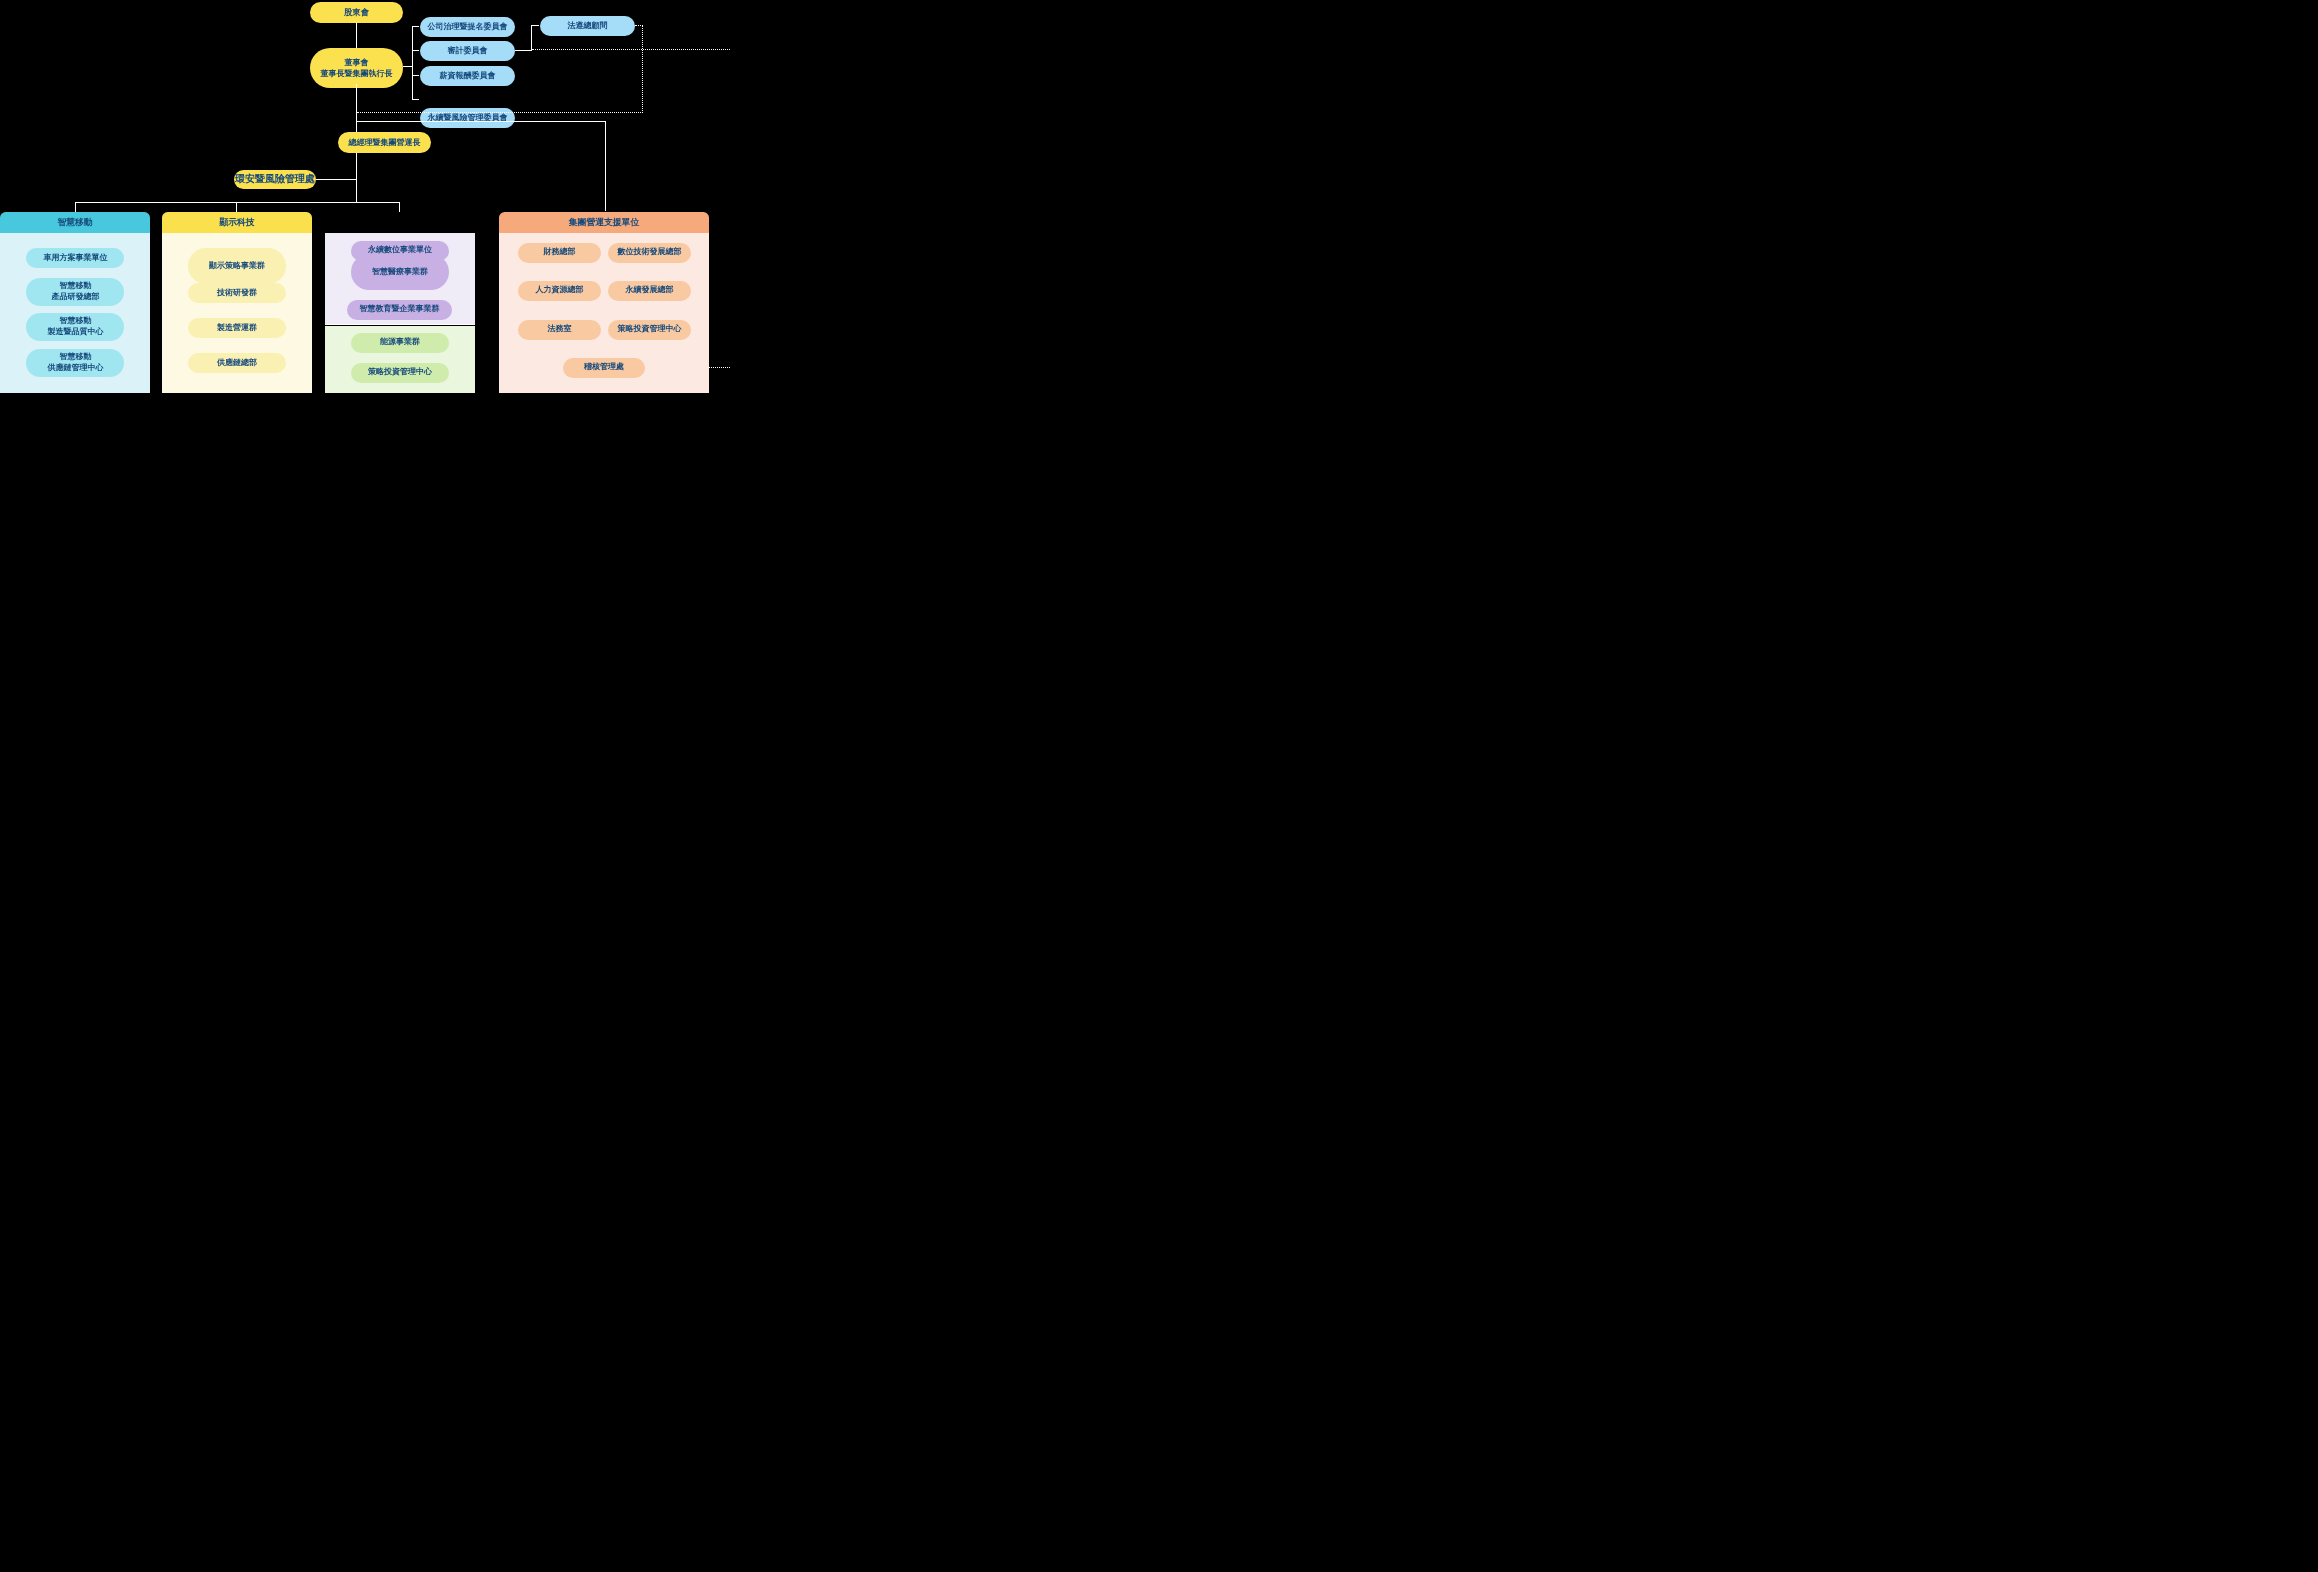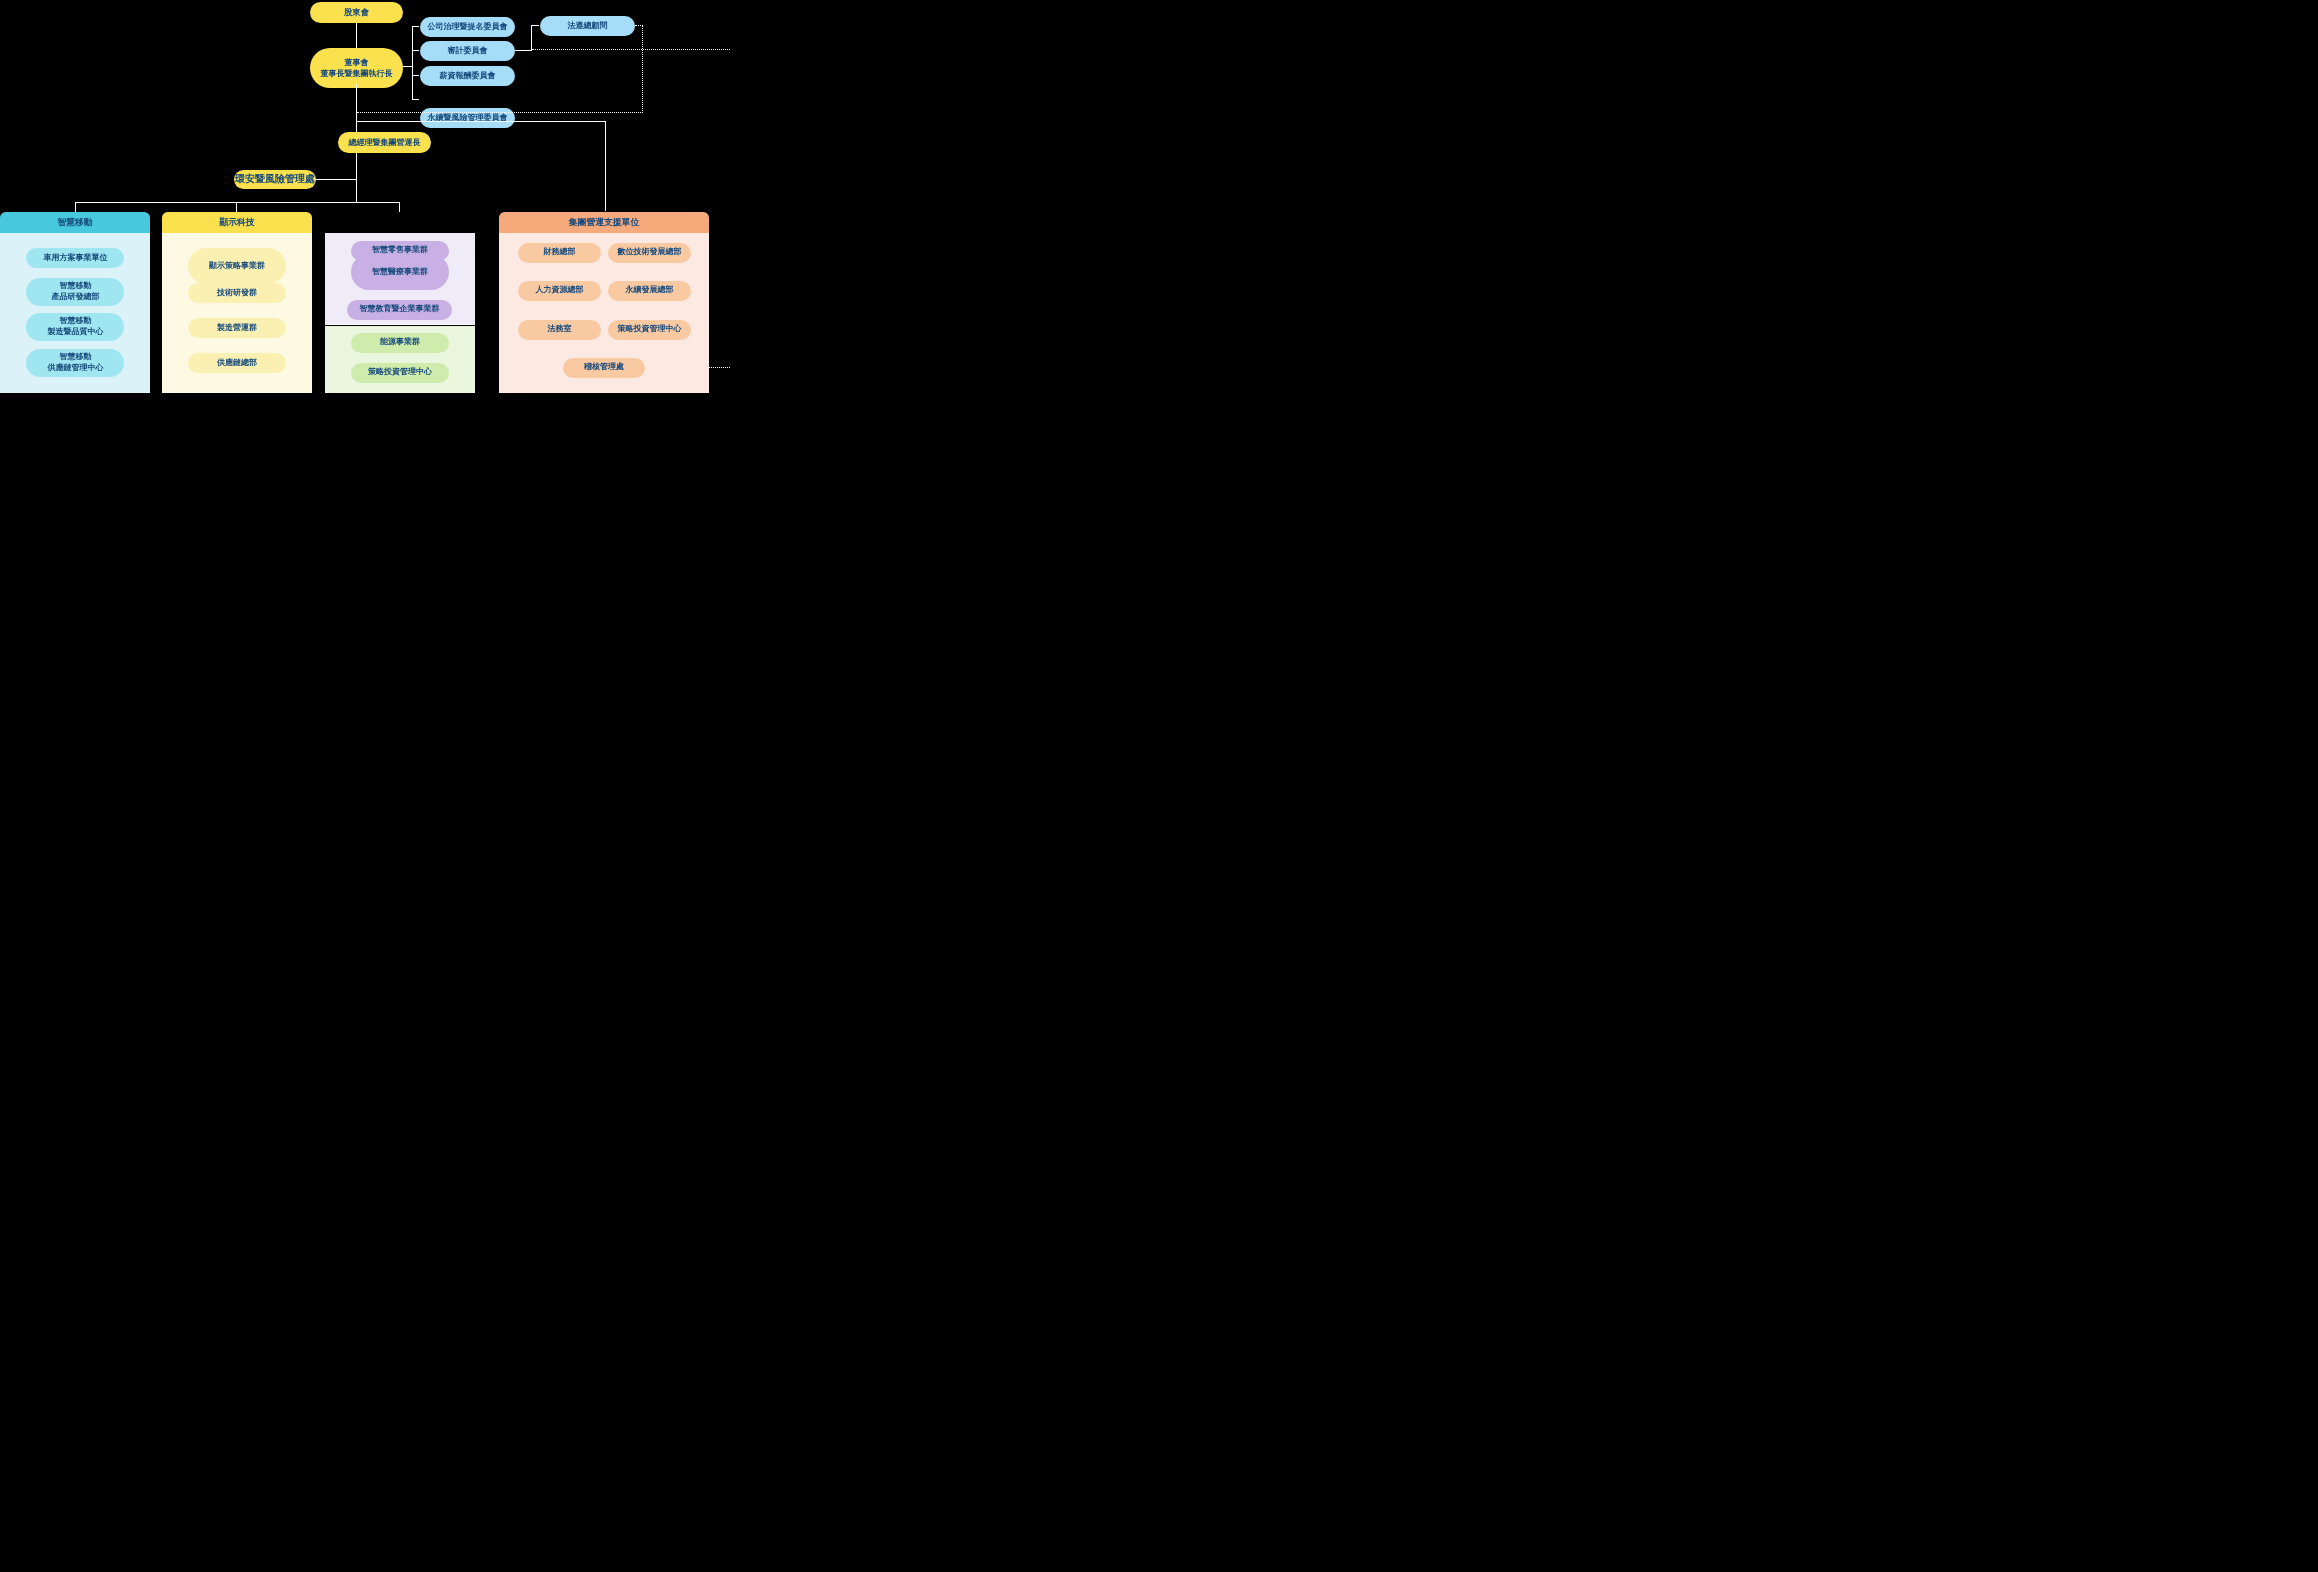--- a/index.html
+++ b/index.html
@@ -107,21 +107,21 @@
   <div class="col-body" style="left:162px;top:233px;width:150px;height:160px;background:var(--dis-b);"></div>
   <div class="unit" style="left:188px;top:248px;width:98px;height:36px;background:var(--dis-p);">顯示策略事業群</div>
   <div class="unit" style="left:188px;top:283px;width:98px;height:20px;background:var(--dis-p);">技術研發群</div>
   <div class="unit" style="left:188px;top:318px;width:98px;height:20px;background:var(--dis-p);">製造營運群</div>
   <div class="unit" style="left:188px;top:353px;width:98px;height:20px;background:var(--dis-p);">供應鏈總部</div>
 
   <div class="col-header light" style="left:325px;top:212px;width:150px;background:var(--ver-h);">垂直場域</div>
   <div class="col-body" style="left:325px;top:233px;width:150px;height:91px;background:var(--ver-b);"></div>
   <div class="hline" style="left:325px;top:324px;width:150px;height:1.4px;"></div>
   <div class="col-body" style="left:325px;top:326px;width:150px;height:68px;background:var(--ene-b);"></div>
-  <div class="unit" style="left:351px;top:241px;width:98px;height:19.5px;background:var(--ver-p);">智慧零售事業群</div>
+  <div class="unit" style="left:351px;top:241px;width:98px;height:19.5px;background:var(--ver-p);">永續數位事業單位</div>
   <div class="unit" style="left:351px;top:254px;width:98px;height:36px;background:var(--ver-p);">智慧醫療事業群</div>
   <div class="unit" style="left:347px;top:300px;width:105px;height:19.5px;background:var(--ver-p);">智慧教育暨企業事業群</div>
   <div class="unit" style="left:351px;top:333px;width:98px;height:19.5px;background:var(--ene-p);">能源事業群</div>
   <div class="unit" style="left:351px;top:363px;width:98px;height:19.5px;background:var(--ene-p);">策略投資管理中心</div>
 
   <div class="col-header" style="left:499px;top:212px;width:210px;background:var(--sup-h);">集團營運支援單位</div>
   <div class="col-body" style="left:499px;top:233px;width:210px;height:160px;background:var(--sup-b);"></div>
   <div class="unit" style="left:518px;top:243px;width:83px;height:19.5px;background:var(--sup-p);">財務總部</div>
   <div class="unit" style="left:608px;top:243px;width:83px;height:19.5px;background:var(--sup-p);">數位技術發展總部</div>
   <div class="unit" style="left:518px;top:281px;width:83px;height:19.5px;background:var(--sup-p);">人力資源總部</div>

